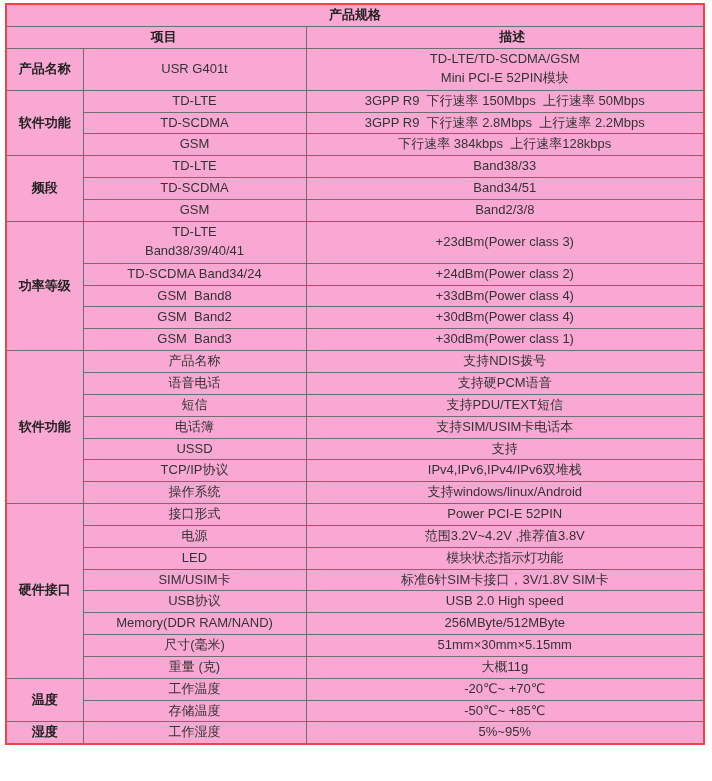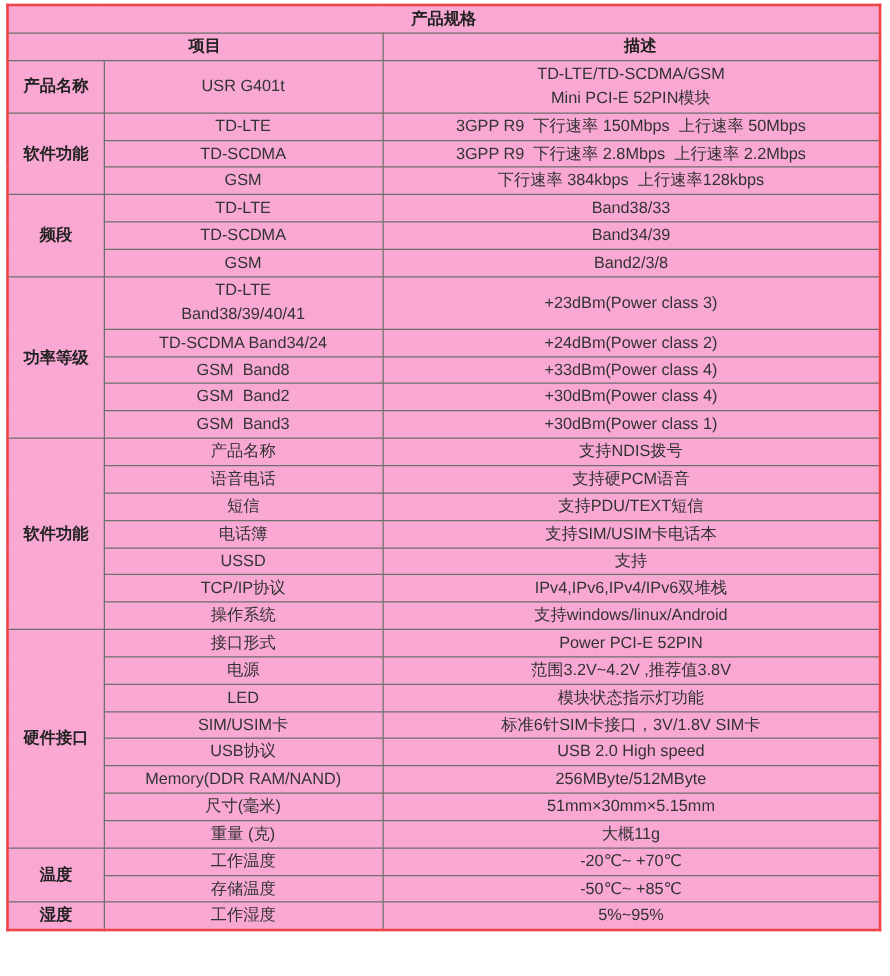--- a/index.html
+++ b/index.html
@@ -90,21 +90,21 @@
     <td class="c">下行速率 384kbps  上行速率128kbps</td>
   </tr>
 
   <tr>
     <td class="g" rowspan="3">频段</td>
     <td class="c">TD-LTE</td>
     <td class="c">Band38/33</td>
   </tr>
   <tr>
     <td class="c">TD-SCDMA</td>
-    <td class="c">Band34/39</td>
+    <td class="c">Band34/51</td>
   </tr>
   <tr>
     <td class="c">GSM</td>
     <td class="c">Band2/3/8</td>
   </tr>
 
   <tr class="tall">
     <td class="g" rowspan="5">功率等级</td>
     <td class="c">TD-LTE
 Band38/39/40/41</td>

